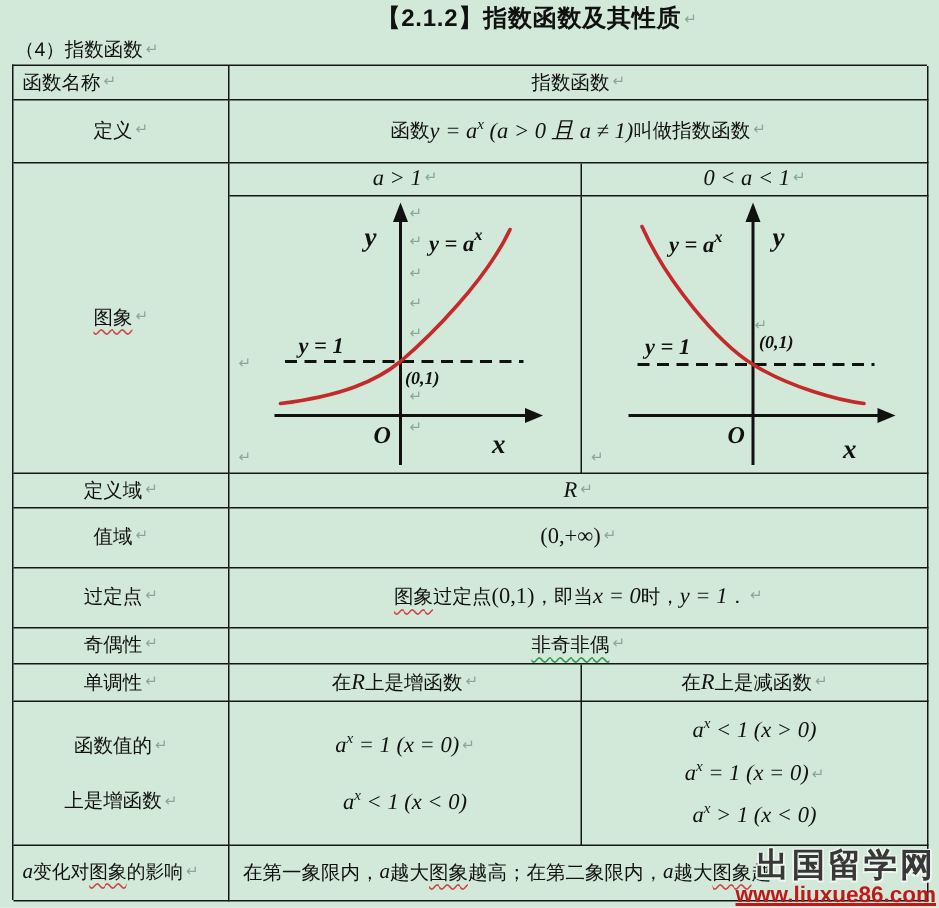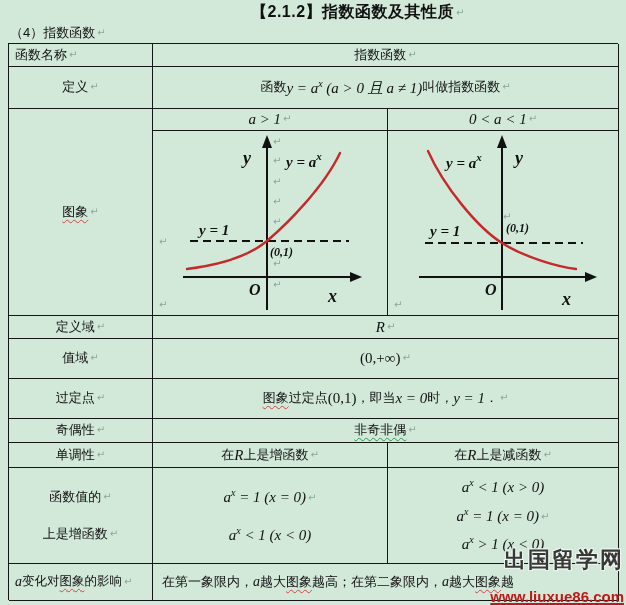--- a/index.html
+++ b/index.html
@@ -36,21 +36,21 @@
     text-decoration-color:#2f9a4f;text-decoration-thickness:1px;text-underline-offset:3px;}
   .graph-cell{padding:0;}
   .graph-cell svg{position:absolute;left:0;top:0;}
   .vcol{display:flex;flex-direction:column;align-items:center;justify-content:space-evenly;}
   .fline{font-family:"Liberation Serif",serif;font-style:italic;font-size:15px;}
   .fline sup{font-size:10px;}
   .watermark{position:absolute;right:2px;bottom:1px;text-align:right;line-height:1;z-index:5;}
   .wm-brand{font-size:22px;font-weight:bold;color:#383838;letter-spacing:2px;
     text-shadow:1px 1px 0 #eef6f0,-1px -1px 0 #eef6f0,1px -1px 0 #eef6f0,-1px 1px 0 #eef6f0;}
   .wm-url{font-size:15px;font-weight:bold;color:#c01818;
-    text-decoration:underline;text-decoration-thickness:2px;margin-top:18px;}
+    text-decoration:underline;text-decoration-thickness:2px;margin-top:1px;}
   .axis{stroke:#111;stroke-width:2;fill:none;}
   .dash{stroke:#111;stroke-width:2;fill:none;stroke-dasharray:8 5;}
   .curve{stroke:#c52a2a;stroke-width:2.4;fill:none;stroke-linecap:round;}
   .arrow{fill:#111;}
   .glabel{font-family:"Liberation Serif",serif;font-style:italic;font-weight:bold;fill:#111;}
   .gpc{font-family:"DejaVu Sans",sans-serif;font-size:10px;fill:#8ba79b;font-style:normal;}
 </style>
 </head>
 <body>
 

